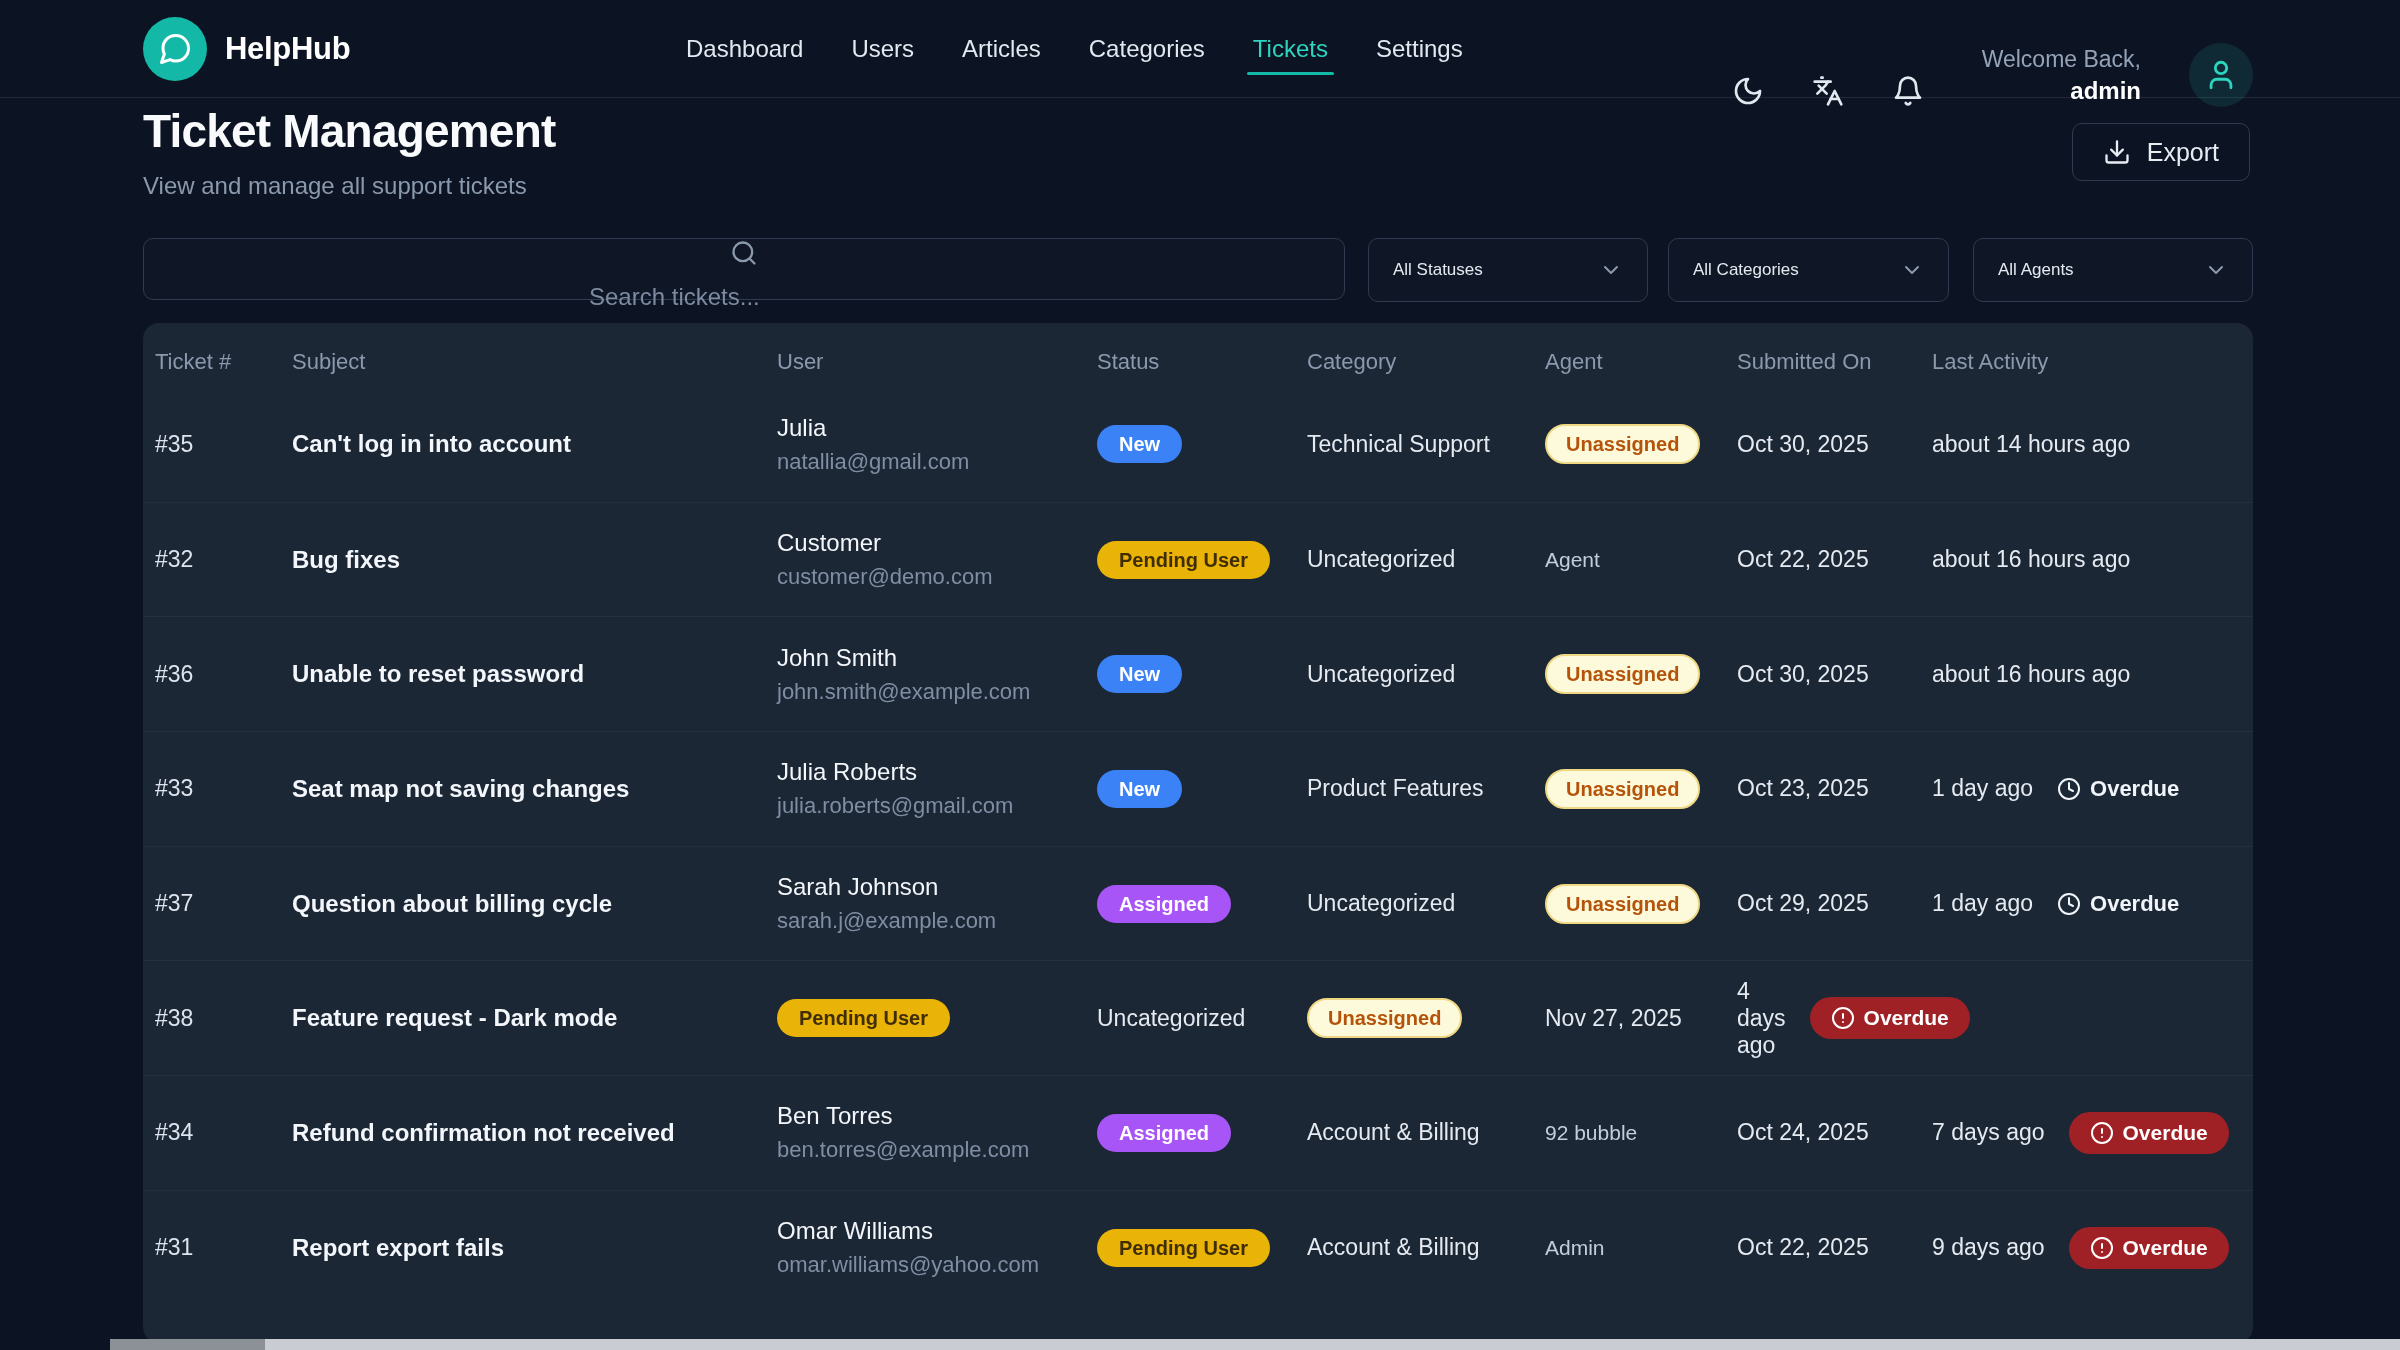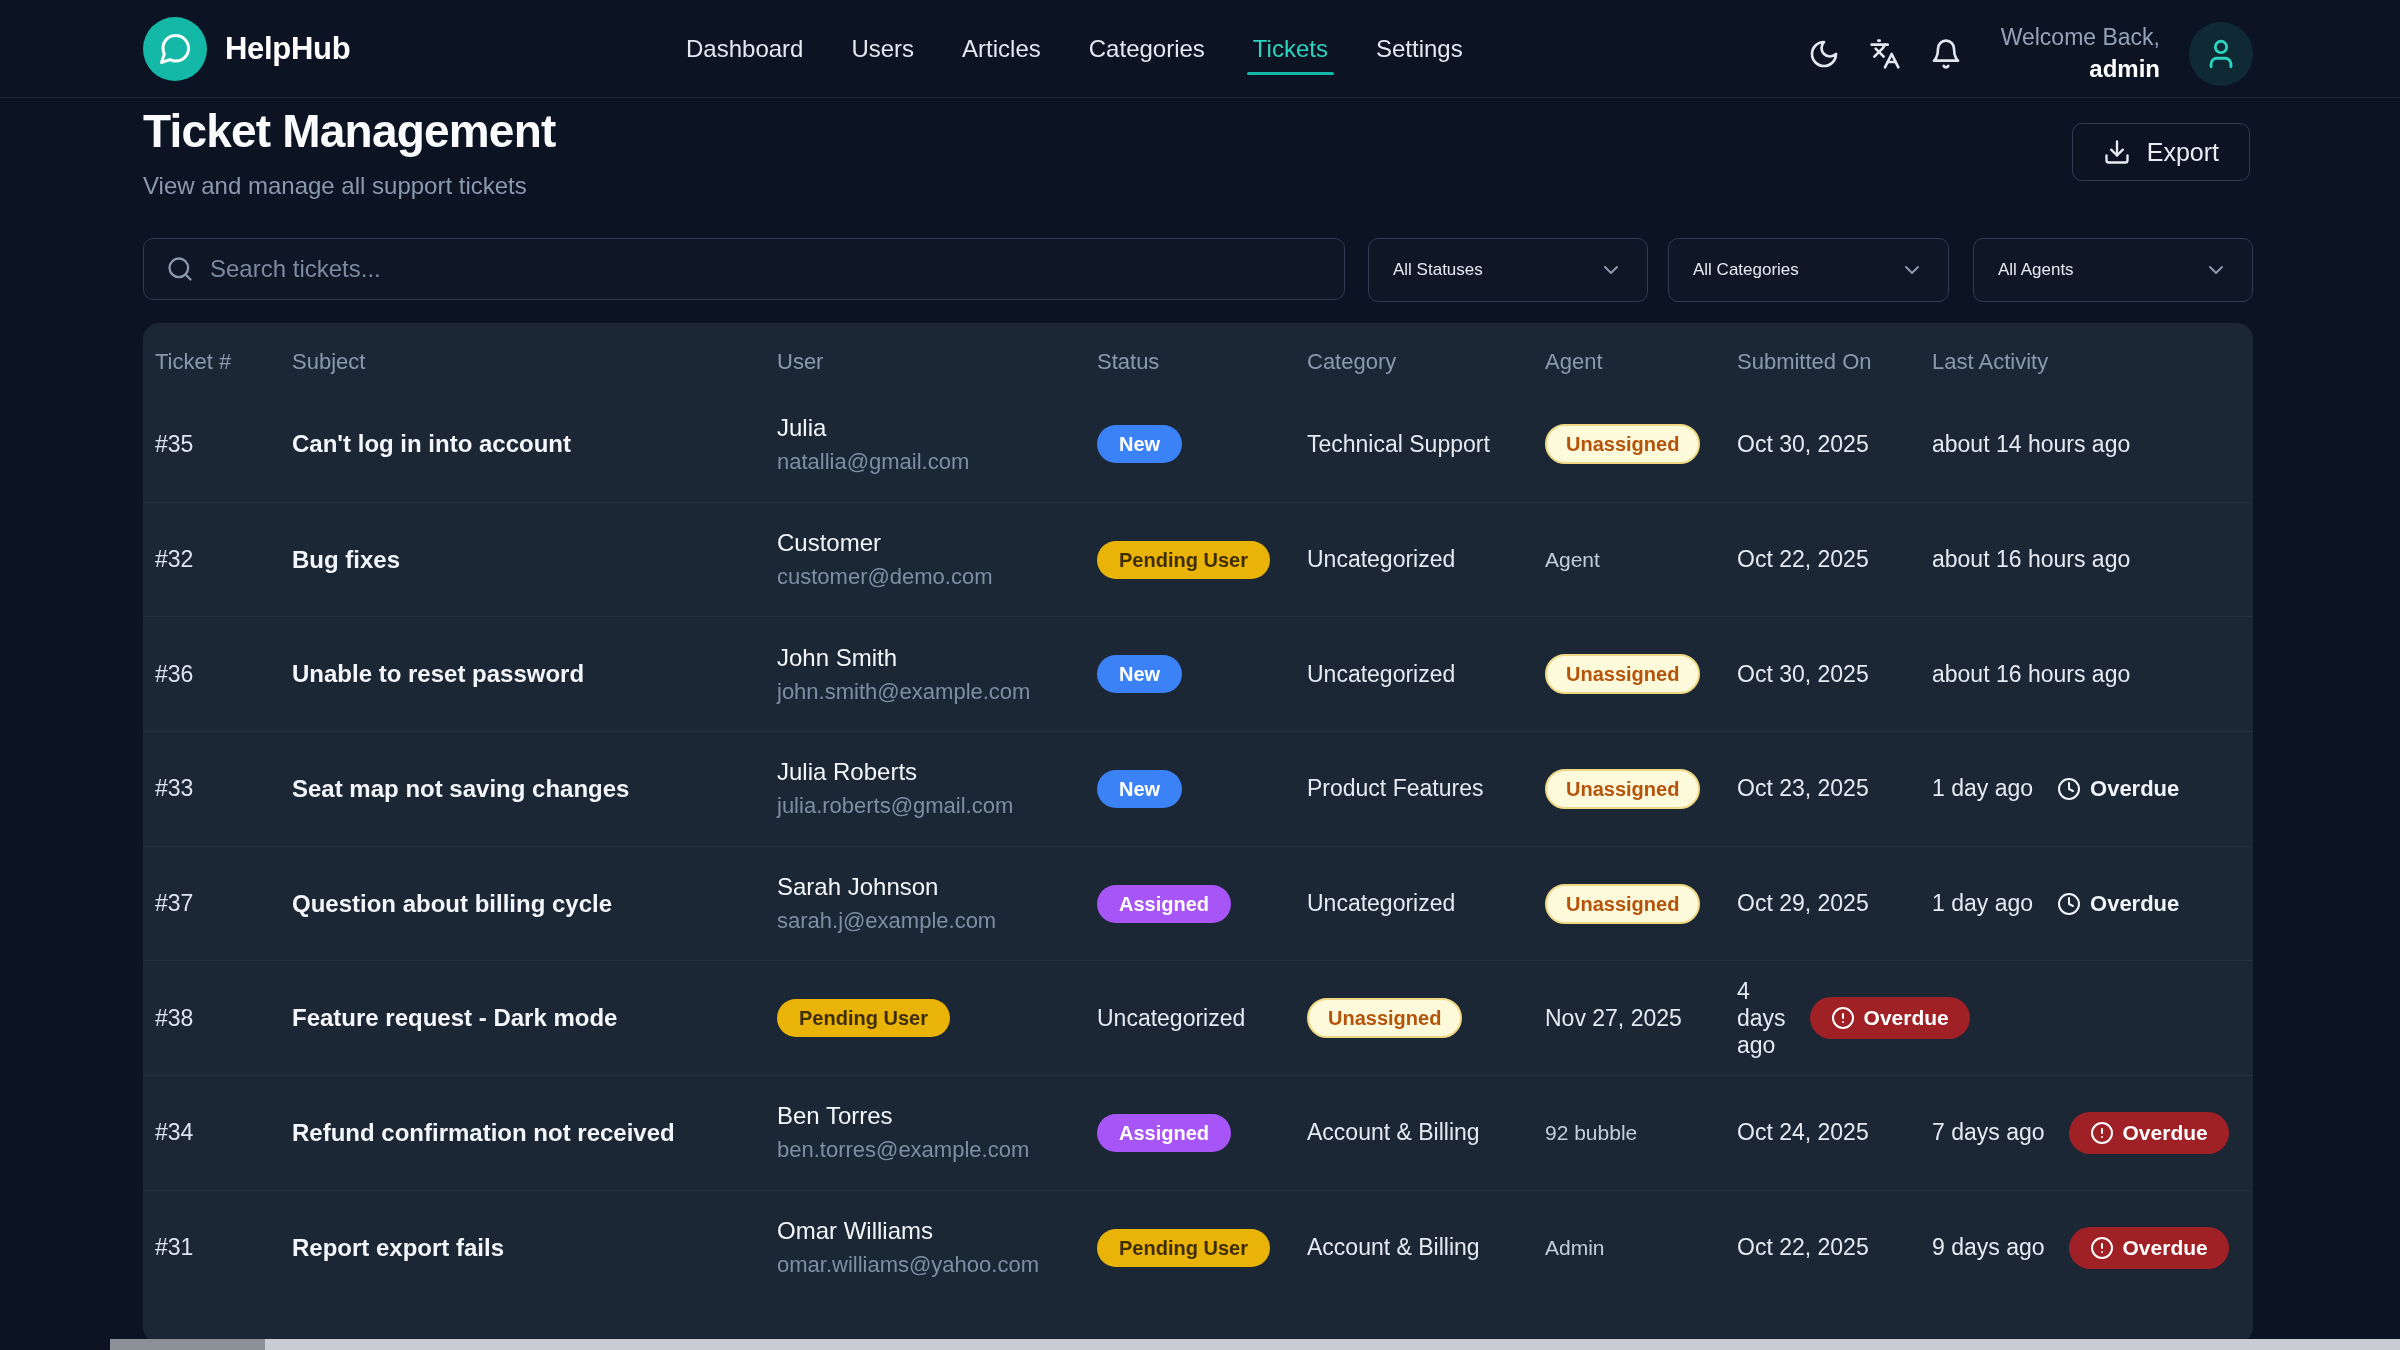--- a/index.html
+++ b/index.html
@@ -26,21 +26,21 @@
   .nav { position:absolute; left:686px; top:0; height:97px; display:flex; align-items:center; gap:48px; }
   .nav-item {
     font-size:24px; color:#e2e8f0; text-decoration:none; cursor:pointer;
     height:97px; display:flex; align-items:center; position:relative;
   }
   .nav-item.active { color:#2dd4bf; }
   .nav-item.active::after {
     content:""; position:absolute; left:-6px; right:-6px; bottom:22px;
     height:3px; background:#14b8a6; border-radius:2px;
   }
-  .top-actions { position:absolute; right:147px; top:0; height:107px; display:flex; align-items:center; gap:29px; }
+  .top-actions { position:absolute; right:147px; top:0; height:107px; display:flex; align-items:flex-end; gap:48px; }
   .icon-btn { width:32px; height:32px; color:#e2e8f0; cursor:pointer; }
   .welcome { text-align:right; line-height:1.35; margin-left:10px; }
   .welcome .w1 { font-size:23px; color:#94a3b8; }
   .welcome .w2 { font-size:24px; color:#ffffff; font-weight:700; }
   .avatar {
     width:64px; height:64px; border-radius:50%;
     background:rgba(45,212,191,0.12);
     display:flex; align-items:center; justify-content:center; color:#2dd4bf; cursor:pointer;
   }
 
@@ -51,21 +51,21 @@
     position:absolute; right:150px; top:123px; height:58px;
     display:flex; align-items:center; gap:16px; padding:17px 30px;
     background:transparent; border:1px solid #2e3b50; border-radius:10px;
     color:#e8edf4; font-size:25px; cursor:pointer; font-family:inherit;
   }
 
   
   .search-box {
     position:absolute; left:143px; top:238px; width:1202px; height:62px;
     border:1px solid #2e3b50; border-radius:10px; background:rgba(255,255,255,0.015);
-    display:flex; align-items:center; padding:0 22px; gap:16px;
+    display:flex; align-items:center; padding:0 22px; gap:16px;flex-direction:column;
   }
   .search-box input {
     flex:1; background:transparent; border:none; outline:none;
     font-size:24px; color:#e5eaf1; font-family:inherit;
   }
   .search-box input::placeholder { color:#7c8ba1; }
   .search-ic { color:#8b99ad; }
   .select {
     position:absolute; top:238px; height:64px;
     border:1px solid #2e3b50; border-radius:10px; background:rgba(255,255,255,0.015);

